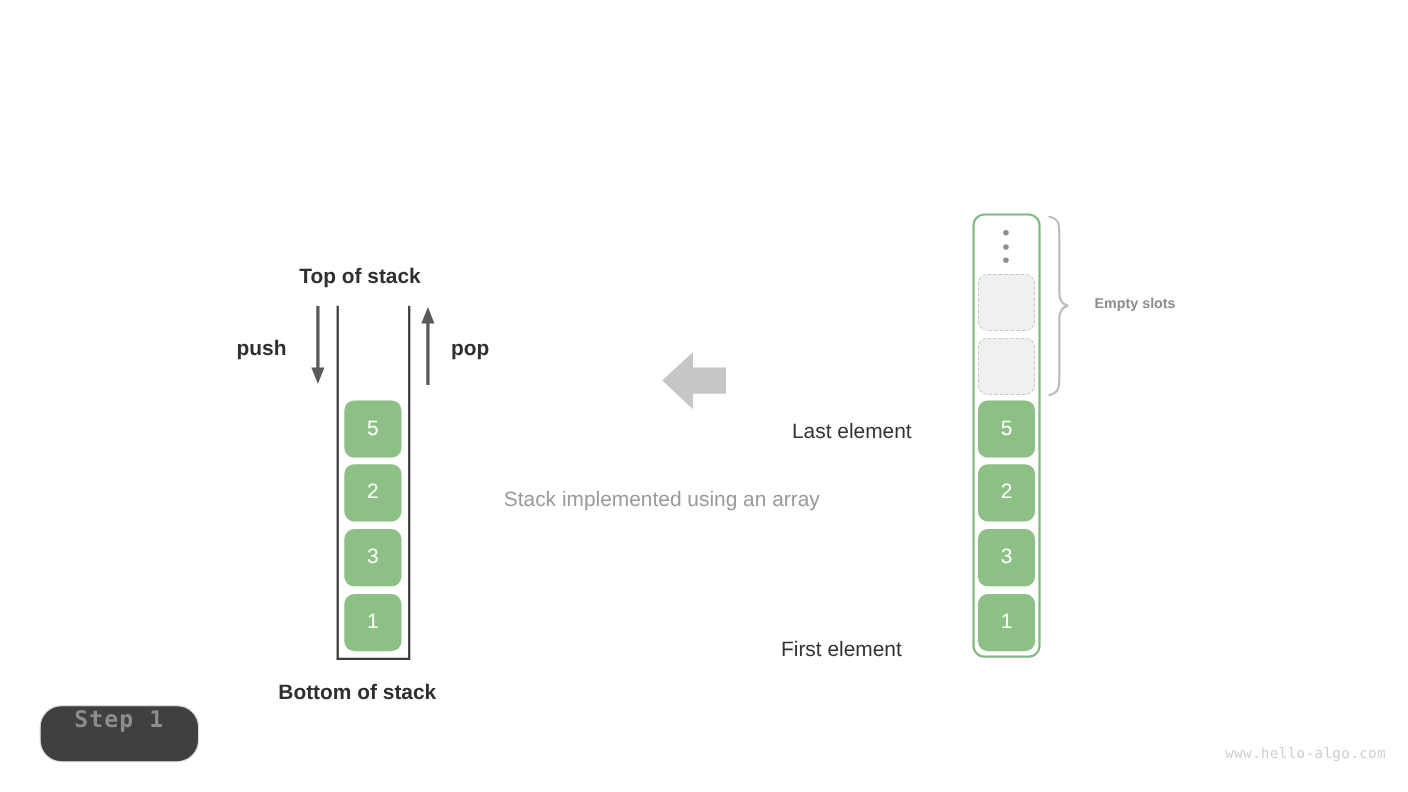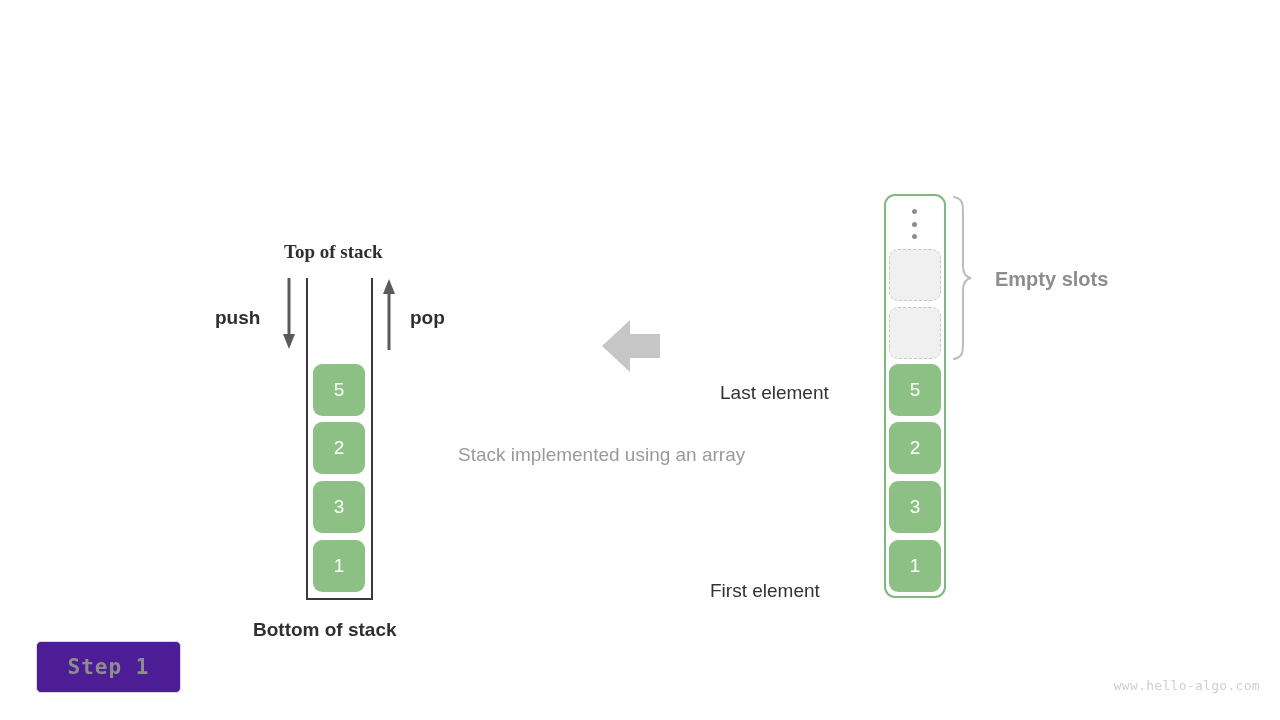--- a/index.html
+++ b/index.html
@@ -45,21 +45,21 @@
     font-size: 19px;
     color: #9a9a9a;
     white-space: nowrap;
     line-height: 1;
     margin-top: 16px;
   }
   .label-muted-bold {
     position: absolute;
     font-family: "Liberation Sans", sans-serif;
     font-weight: bold;
-    font-size: 20px;
+    font-size: 13px;
     color: #8d8d8d;
     white-space: nowrap;
     line-height: 1;
   }
 
   
   #stack-container {
     position: absolute;
     left: 306px;
     top: 278px;
@@ -180,24 +180,24 @@
   }
 
   
   #step-badge {
     position: absolute;
     left: 36px;
     top: 641px;
     width: 145px;
     height: 52px;
     border: 1.4px solid #d9d9d9;
-    border-radius: 5px;
-    background: #4c1d95;
-    display: flex;
-    align-items: center;
+    border-radius: 20px;
+    background: #404040;
+    display: flex;
+    align-items: flex-start;
     justify-content: center;
     box-sizing: border-box;
   }
   #step-badge .step-text {
     font-family: "DejaVu Sans Mono", monospace;
     font-size: 21px;
     font-weight: bold;
     color: #8d8d8d;
     letter-spacing: 1px;
   }
@@ -213,21 +213,21 @@
     white-space: nowrap;
     letter-spacing: 0.3px;
     margin-left: 37px;
   }
 </style>
 </head>
 <body>
 
 <div class="canvas">
 
-  <div class="label-plain" style="left:284px; top:242px;font-family:Liberation Serif, serif;">Top of stack</div>
+  <div class="label-plain" style="left:272px; top:242px;">Top of stack</div>
 
   <div class="label-plain" style="left:215px; top:308px;">push</div>
 
   <div class="label-plain" style="left:410px; top:308px;">pop</div>
 
   <svg class="arrow-v" style="left:282px; top:278px; height:72px;" viewBox="0 0 14 72">
     <line x1="7" y1="0" x2="7" y2="58" stroke="#5a5a5a" stroke-width="3"></line>
     <polygon points="7,71 1,56 13,56" fill="#5a5a5a"></polygon>
   </svg>
 

